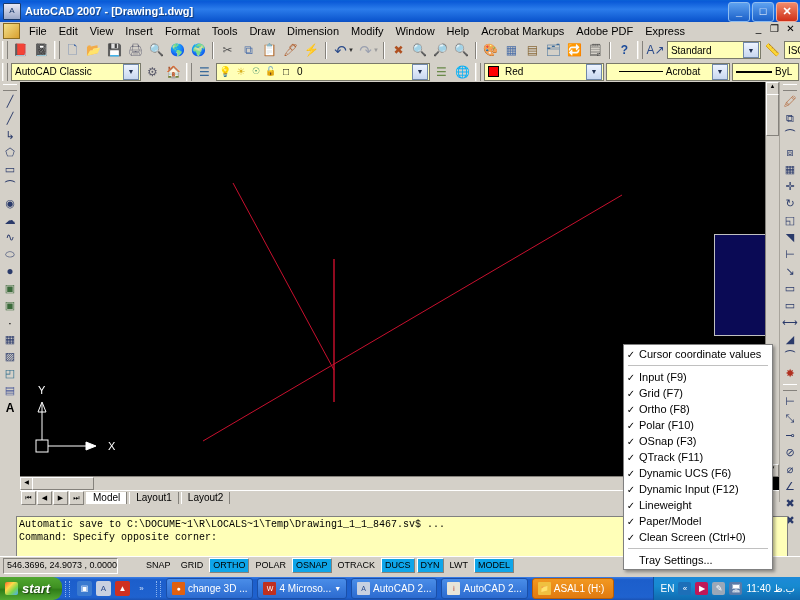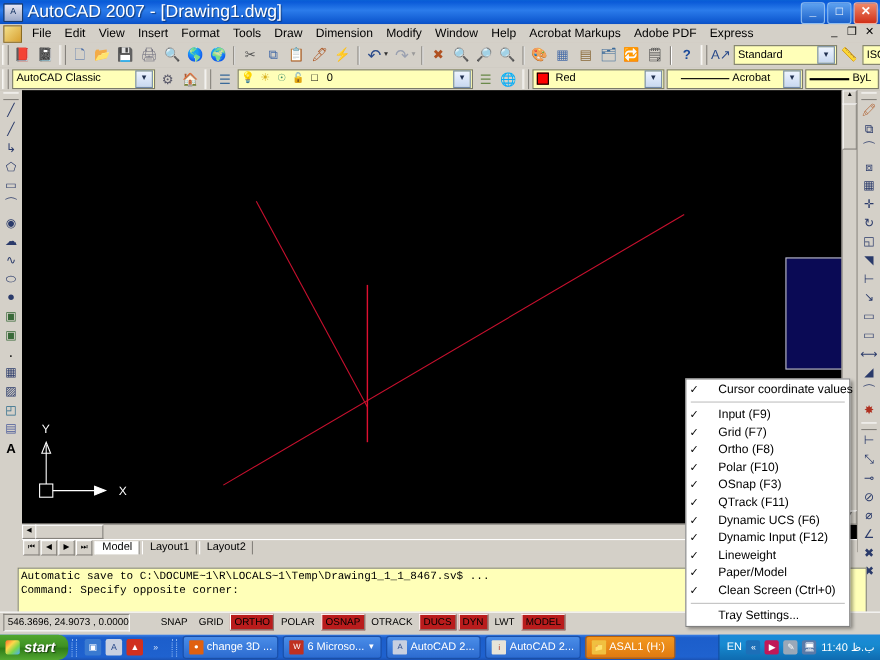--- a/index.html
+++ b/index.html
@@ -18,21 +18,21 @@
     background:linear-gradient(to bottom,#0a61d6 0%,#0a5ad8 8%,#2b7ceb 42%,#0d57cf 92%,#0b4ec0 100%);
     display:flex;align-items:center;
   }
   .title-icon{
     width:16px;height:15px;margin-left:3px;margin-right:4px;
     background:linear-gradient(to bottom,#e8e8f4,#9aa8c8);
     border:1px solid #1a3a6a;border-radius:1px;
     font-size:8px;color:#103060;text-align:center;line-height:14px;overflow:hidden;
   }
   .title-text{
-    color:#fff;font-weight:normal;font-size:16px;
+    color:#fff;font-weight:bold;font-size:11px;
     text-shadow:1px 1px 1px rgba(0,0,0,.45);
     white-space:nowrap;
   }
   .title-btns{position:absolute;right:2px;top:2px;display:flex;gap:2px;}
   .tb-btn{
     width:20px;height:18px;border-radius:3px;
     border:1px solid #8fbdf0;
     color:#fff;font-size:11px;font-weight:bold;
     text-align:center;line-height:16px;
     background:linear-gradient(to bottom,#5ea2f0,#1a5fc8);
@@ -158,35 +158,35 @@
   .coords{
     margin-left:3px;height:14px;min-width:108px;
     border:1px solid #85827c;border-right-color:#fff;border-bottom-color:#fff;
     font-size:9px;line-height:13px;padding-left:3px;color:#000;background:#d4d0c8;
     white-space:nowrap;
   }
   .sbtn{
     height:13px;padding:0 3px;margin-left:2px;font-size:9px;line-height:12px;
     color:#000;background:#d4d0c8;border:1px solid transparent;
   }
-  .sbtn.pressed{border:1px solid #85827c;border-top-color:#fff;border-left-color:#fff;background:#b91c1c;}
+  .sbtn.pressed{border:1px solid #85827c;border-top-color:#fff;border-left-color:#fff;background:#0ea5e9;}
 
   
   .ctxmenu{
     position:absolute;left:623px;top:344px;width:148px;
     background:#fff;border:1px solid #808080;
     box-shadow:2px 2px 3px rgba(0,0,0,.35);
     padding:1px 0;
   }
   .ctxitem{
     height:16px;display:flex;align-items:center;
     font-size:11px;color:#000;white-space:nowrap;
   }
   .ctxcheck{width:14px;text-align:center;font-size:10px;color:#000;flex:0 0 auto;}
-  .ctxlabel{padding-left:1px;margin-left:14px;}
+  .ctxlabel{padding-left:1px;}
   .ctxsep{height:1px;background:#c0c0c0;margin:3px 4px 3px 4px;}
 
   
   .taskbar{
     position:absolute;left:0;top:577px;width:800px;height:23px;
     background:linear-gradient(to bottom,#3b80ea 0%,#2c6fd8 6%,#1c5ecb 12%,#1f62cf 88%,#1a52b4 100%);
     display:flex;align-items:center;
   }
   .startbtn{
     width:62px;height:23px;flex:0 0 auto;
@@ -723,21 +723,21 @@
       <span class="qicon" style="color:#cfe0f8">»</span>
     </div>
     <div class="ql-grip"></div>
 
     <div class="taskbtn">
       <span class="tb-ico" style="background:#e06010">●</span>
       <span>change 3D ...</span>
     </div>
     <div class="taskbtn">
       <span class="tb-ico" style="background:#c03020">W</span>
-      <span>6 Microso...</span>
+      <span>4 Microso...</span>
       <span style="font-size:7px">▼</span>
     </div>
     <div class="taskbtn">
       <span class="tb-ico" style="background:#c8d0e0;color:#2a4a8a">A</span>
       <span>AutoCAD 2...</span>
     </div>
     <div class="taskbtn">
       <span class="tb-ico" style="background:#e8e4d8;color:#b03020">ℹ</span>
       <span>AutoCAD 2...</span>
     </div>

